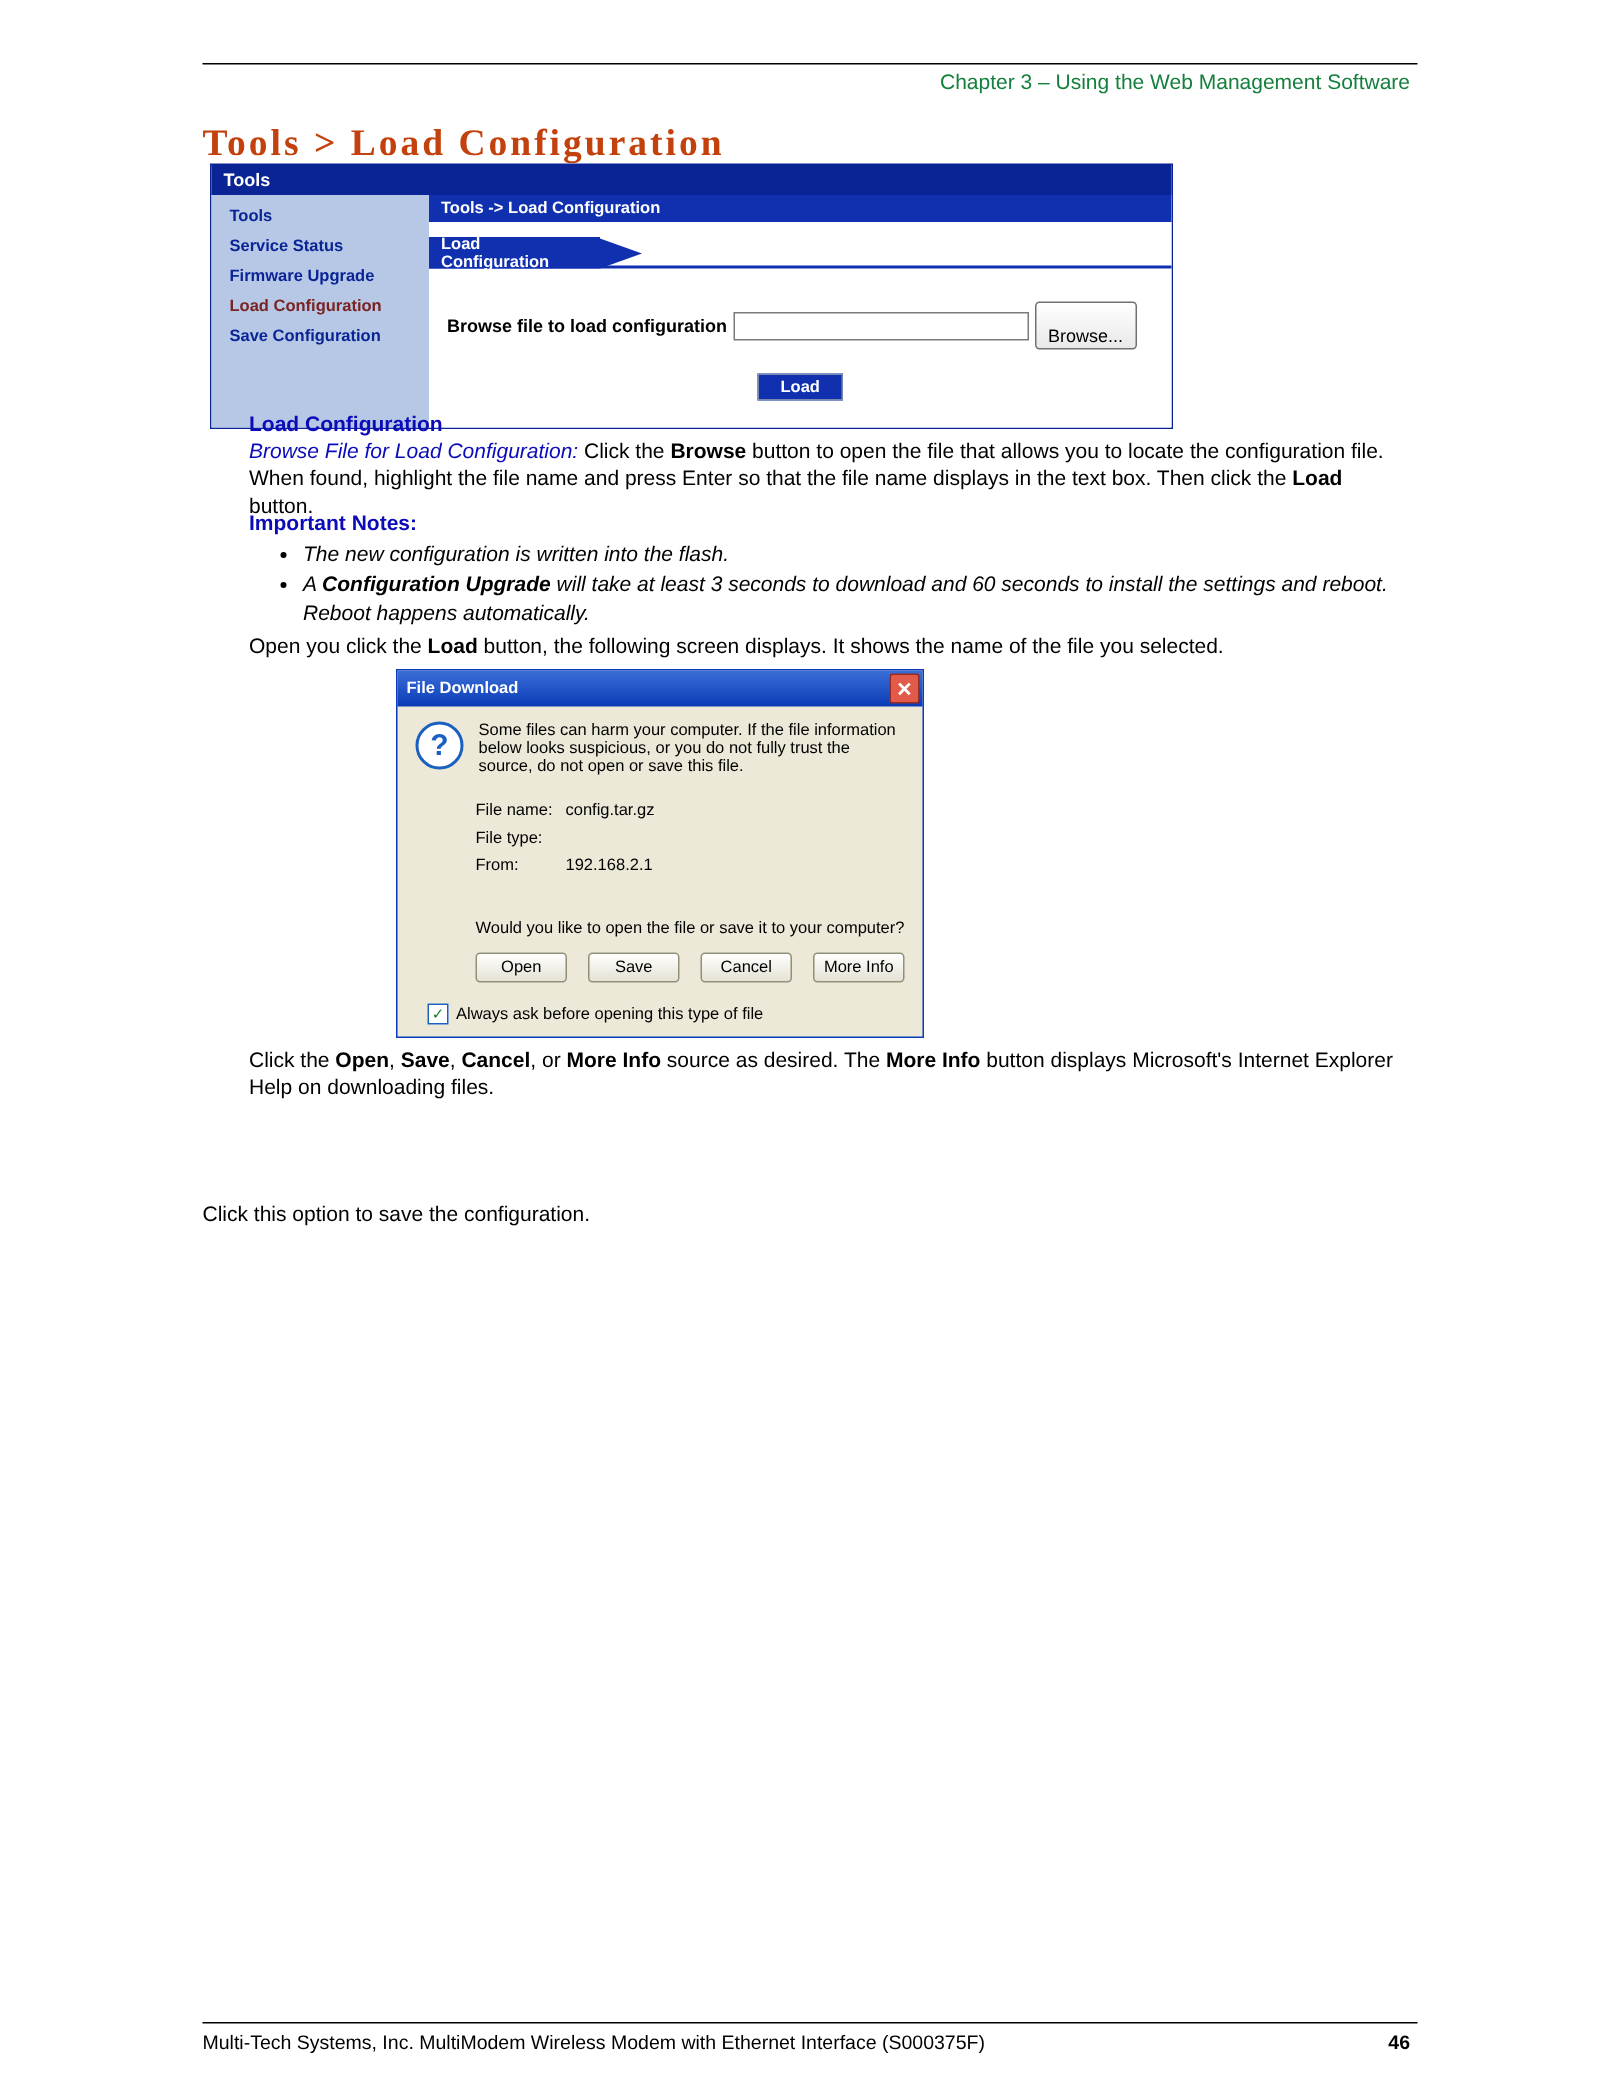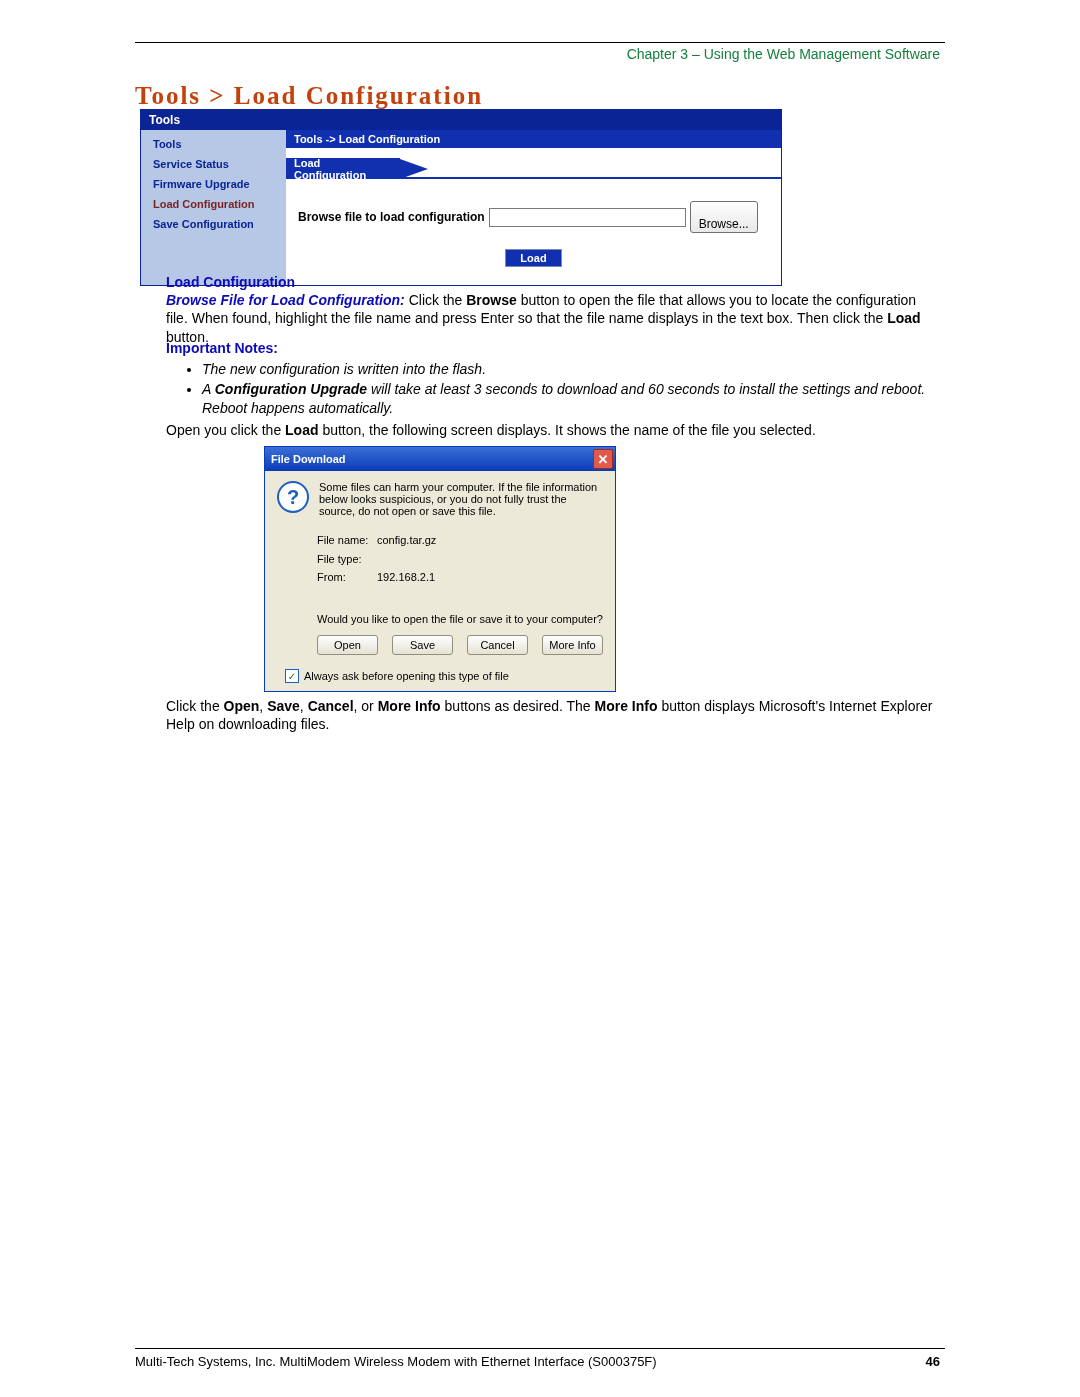--- a/index.html
+++ b/index.html
@@ -172,21 +172,21 @@
   .para-after-notes { top: 421px; }
   .after-dialog-para { top: 697px; left: 166px; right: 140px; }
   .save-para { top: 800px; left: 135px; right: 140px; }
 
   .subhead-blue {
     color: #0b0bb9;
     font-weight: bold;
     font-size: 14px;
   }
   .bold { font-weight: bold; }
-  .italic-bold { font-weight: bold; font-style: italic; }
+  .italic-bold { font-weight: normal; font-style: italic; }
   ul.notes {
     margin: 3px 0 0 0;
     padding-left: 36px;
   }
   ul.notes li {
     margin-bottom: 2px;
     font-style: italic;
   }
 
   
@@ -406,21 +406,22 @@
         <button class="dlg-btn">More Info</button>
       </div>
       <div class="checkbox-row">
         <div class="cbox">✓</div>
         <span>Always ask before opening this type of file</span>
       </div>
     </div>
   </div>
 
   <div class="body-text after-dialog-para">
-    <span>Click the </span><span class="bold">Open</span><span>, </span><span class="bold">Save</span><span>, </span><span class="bold">Cancel</span><span>, or </span><span class="bold">More Info</span><span> buttons as desired. The </span><span class="bold">More Info</span><span> button displays Microsoft's Internet Explorer Help on downloading files.</span>
-  </div>
-
+    <span>Click the </span><span class="bold">Open</span><span>, </span><span class="bold">Save</span><span>, </span><span class="bold">Cancel</span><span>, or </span><span class="bold">More Info</span><span> source as desired. The </span><span class="bold">More Info</span><span> button displays Microsoft's Internet Explorer Help on downloading files.</span>
+  </div>
+
+  <div class="body-text save-para">Click this option to save the configuration.</div>
 
   <div class="footer-line"></div>
   <div class="footer-text">Multi-Tech Systems, Inc. MultiModem Wireless Modem with Ethernet Interface (S000375F)</div>
   <div class="footer-page">46</div>
 
 </div>
 
 </body></html>

